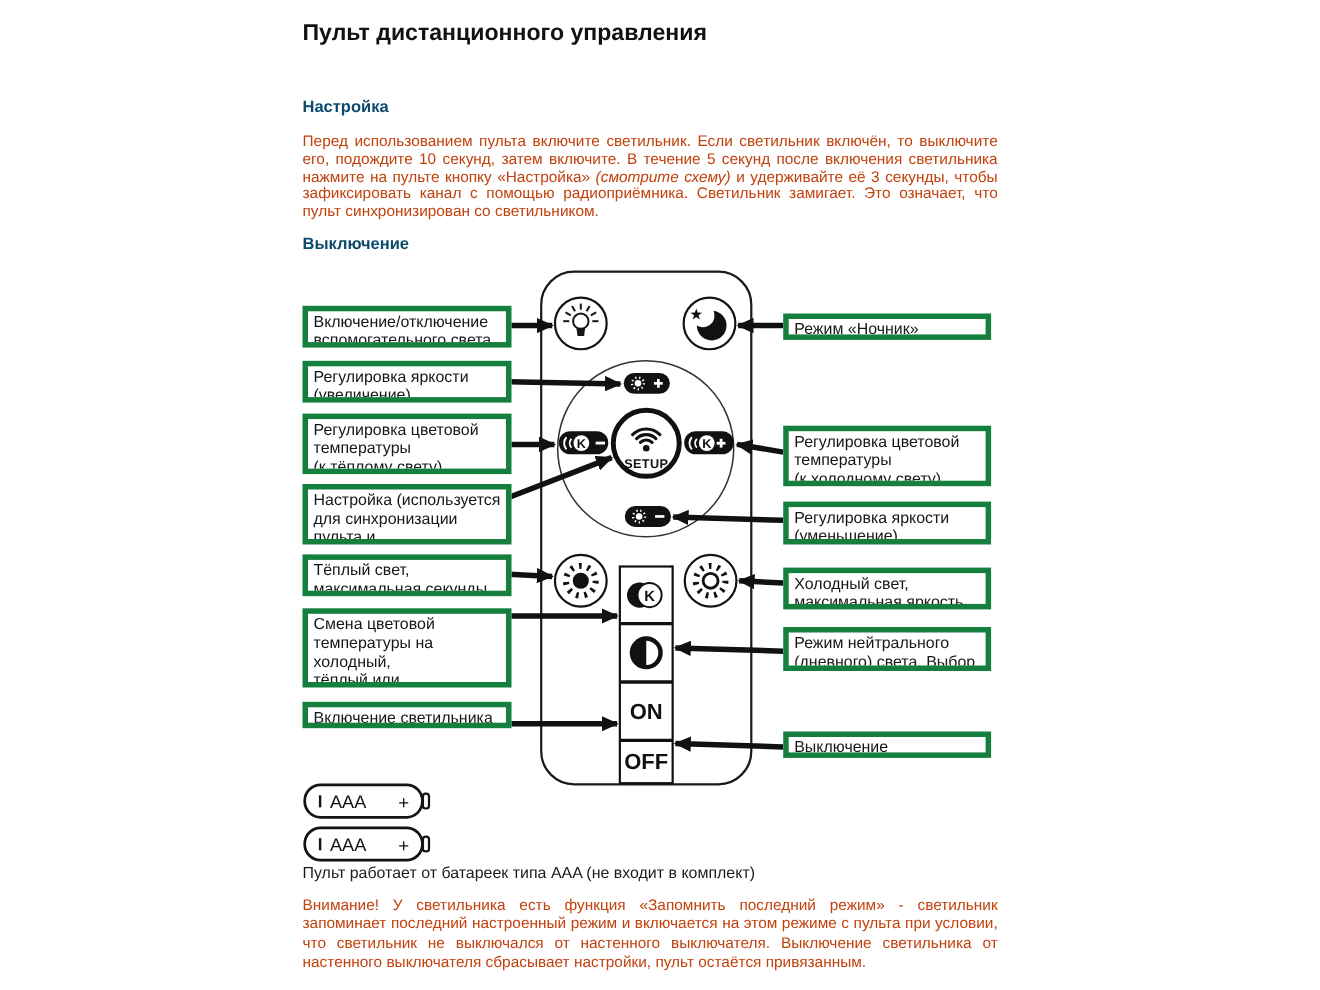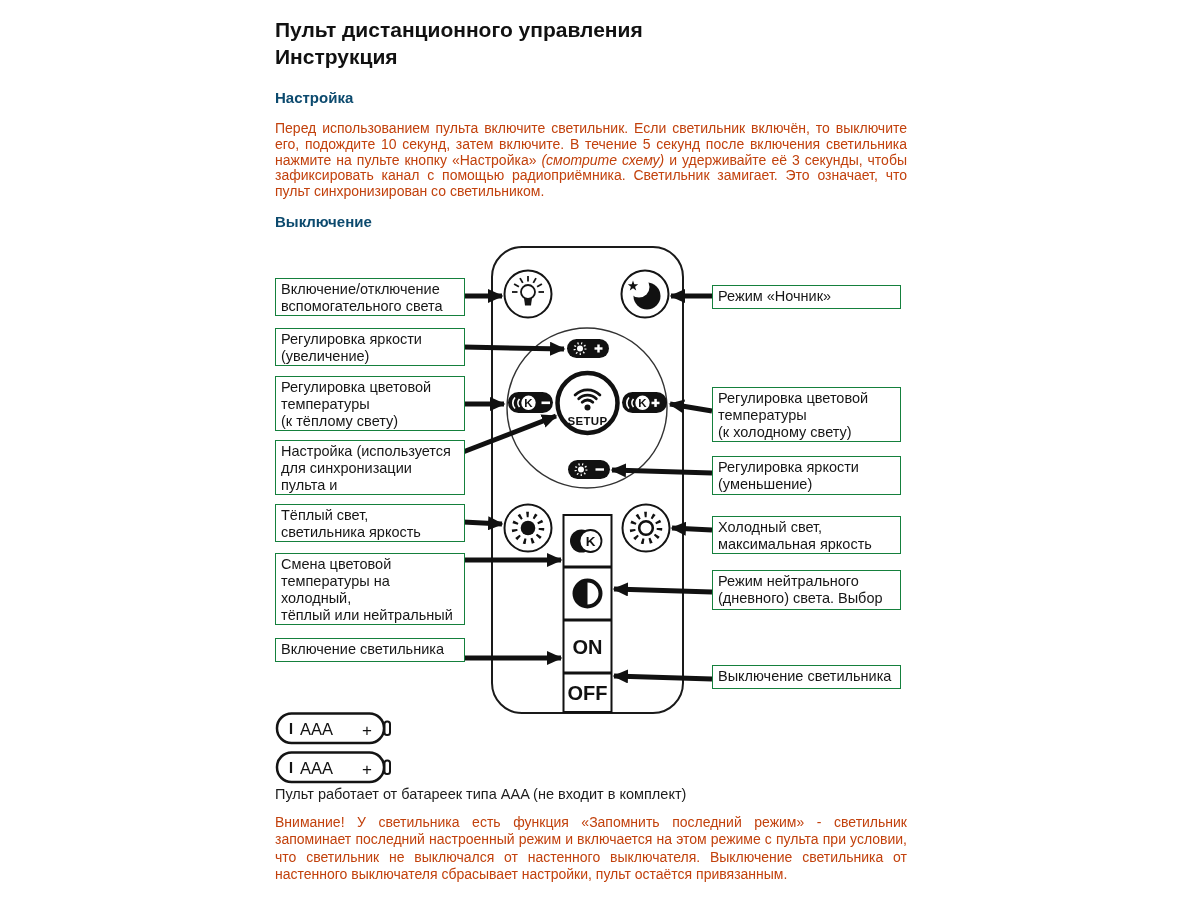--- a/index.html
+++ b/index.html
@@ -5,21 +5,21 @@
   html,body{margin:0;padding:0;}
   body{background:#d8d8d8;font-family:"Liberation Sans",sans-serif;}
   #page{position:relative;width:1200px;height:900px;background:#ffffff;overflow:hidden;color:#161616;}
   .abs{position:absolute;}
   #title{left:275px;top:16px;width:632px;text-align:left;font-weight:bold;font-size:21px;line-height:27px;color:#111;}
   .h2{left:275px;font-weight:bold;font-size:15px;color:#0c4a6e;}
   .para{left:275px;width:632px;font-size:14px;line-height:15.8px;text-align:justify;color:#c2410c;}
   .para em{font-style:italic;}
   #warning{top:814px;font-weight:normal;line-height:17.4px;}
   #battery-caption{left:275px;top:786px;font-size:14.5px;color:#1c1c1c;}
-  .lbl{position:absolute;box-sizing:border-box;border:1px solid #15803d;background:#fff;
+  .lbl{position:absolute;box-sizing:border-box;border:5px solid #15803d;background:#fff;
        font-size:14.5px;line-height:17px;padding:2px 5px;white-space:pre-line;color:#161616;overflow:hidden;}
   .lbl.left{left:275px;width:190px;}
   .lbl.right{left:712px;width:189px;}
   svg{position:absolute;left:0;top:0;}
   svg text{font-family:"Liberation Sans",sans-serif;fill:#111;}
   .sw{stroke:#141414;fill:none;}
 </style>
 </head>
 <body>
 
@@ -186,41 +186,40 @@
       <rect x="277" y="752.5" width="107" height="29.5" rx="14.5" fill="#fff" stroke="#141414" stroke-width="2.5"></rect>
       <rect x="384.5" y="760.5" width="5.5" height="13.5" rx="2.5" fill="#fff" stroke="#141414" stroke-width="2"></rect>
       <line x1="291" y1="762" x2="291" y2="773" stroke="#141414" stroke-width="2.2"></line>
       <text x="300" y="773.5" font-size="16.5">AAA</text>
       <text x="367" y="774.5" font-size="17" text-anchor="middle">+</text>
     </g>
   </svg>
 
   <div id="title" class="abs">
     <div>Пульт дистанционного управления</div>
-    <div>Инструкция</div>
   </div>
 
   <div class="abs h2" style="top:89px">Настройка</div>
 
   <div class="abs para" style="top:121px"><span>Перед использованием пульта включите светильник. Если светильник включён, то выключите его, подождите 10 секунд, затем включите. В течение 5 секунд после включения светильника нажмите на пульте кнопку «Настройка» </span><em>(смотрите схему)</em><span> и удерживайте её 3 секунды, чтобы зафиксировать канал с помощью радиоприёмника. Светильник замигает. Это означает, что пульт синхронизирован со светильником.</span></div>
 
   <div class="abs h2" style="top:213px">Выключение</div>
 
   <div class="lbl left" style="top:278px;height:38px">Включение/отключение
 вспомогательного света</div>
   <div class="lbl left" style="top:328px;height:38px">Регулировка яркости
 (увеличение)</div>
   <div class="lbl left" style="top:376px;height:55px">Регулировка цветовой
 температуры
 (к тёплому свету)</div>
   <div class="lbl left" style="top:440px;height:55px">Настройка (используется
 для синхронизации пульта и
 светильника)</div>
   <div class="lbl left" style="top:504px;height:38px">Тёплый свет,
-светильника яркость</div>
+максимальная секунды</div>
   <div class="lbl left" style="top:553px;height:72px">Смена цветовой
 температуры на холодный,
 тёплый или нейтральный
 (дневной) свет</div>
   <div class="lbl left" style="top:638px;height:24px">Включение светильника</div>
 
   <div class="lbl right" style="top:285px;height:24px">Режим «Ночник»</div>
   <div class="lbl right" style="top:387px;height:55px">Регулировка цветовой
 температуры
 (к холодному свету)</div>

